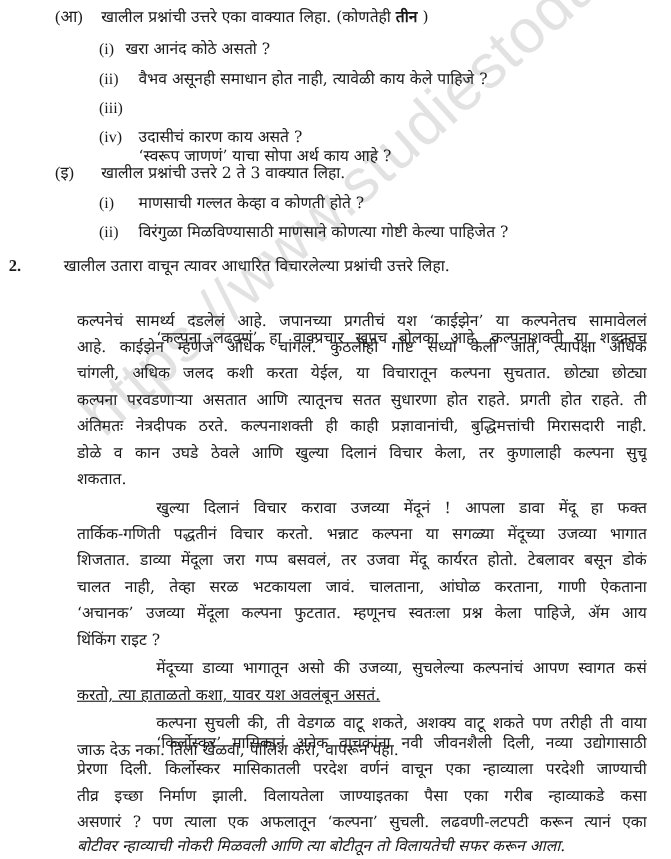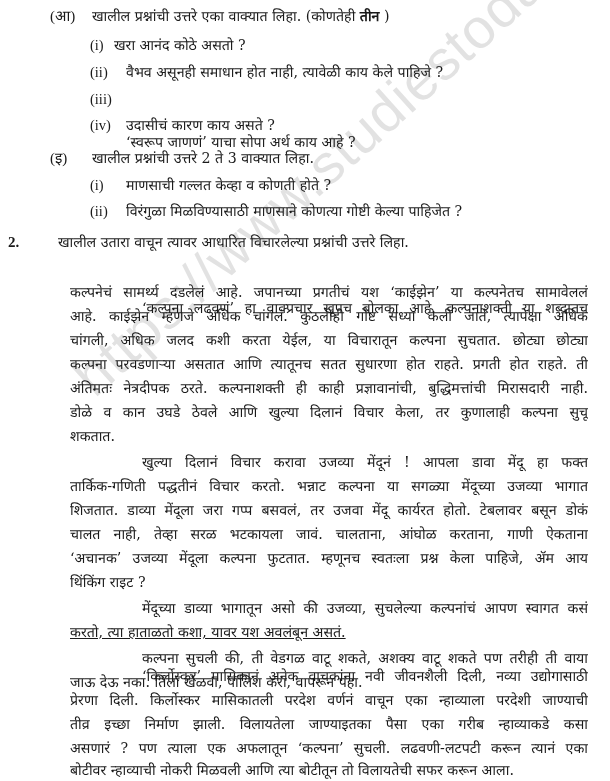--- a/index.html
+++ b/index.html
@@ -99,16 +99,16 @@
     <div>
       <div class="just indent" style="top:646px;">कल्पना सुचली की, ती वेडगळ वाटू शकते, अशक्य वाटू शकते पण तरीही ती वाया</div>
       <div class="just last" style="top:670px;">जाऊ देऊ नका. तिला खेळवा, पॉलिश करा, वापरून पहा.</div>
     </div>
 
     <div>
       <div class="just indent" style="top:664px;">‘किर्लोस्कर’ मासिकानं अनेक वाचकांना नवी जीवनशैली दिली, नव्या उद्योगासाठी</div>
       <div class="just" style="top:688px;">प्रेरणा दिली. किर्लोस्कर मासिकातली परदेश वर्णनं वाचून एका न्हाव्याला परदेशी जाण्याची</div>
       <div class="just" style="top:712px;">तीव्र इच्छा निर्माण झाली. विलायतेला जाण्याइतका पैसा एका गरीब न्हाव्याकडे कसा</div>
       <div class="just" style="top:736px;">असणारं ? पण त्याला एक अफलातून ‘कल्पना’ सुचली. लढवणी-लटपटी करून त्यानं एका</div>
-      <div class="just last" style="top:758px;">बोटीवर न्हाव्याची नोकरी मिळवली आणि त्या बोटीतून तो विलायतेची सफर करून आला.</div>
+      <div class="just last" style="top:758px;font-style:italic;">बोटीवर न्हाव्याची नोकरी मिळवली आणि त्या बोटीतून तो विलायतेची सफर करून आला.</div>
     </div>
   </div>
 </div>
 
 </body></html>

